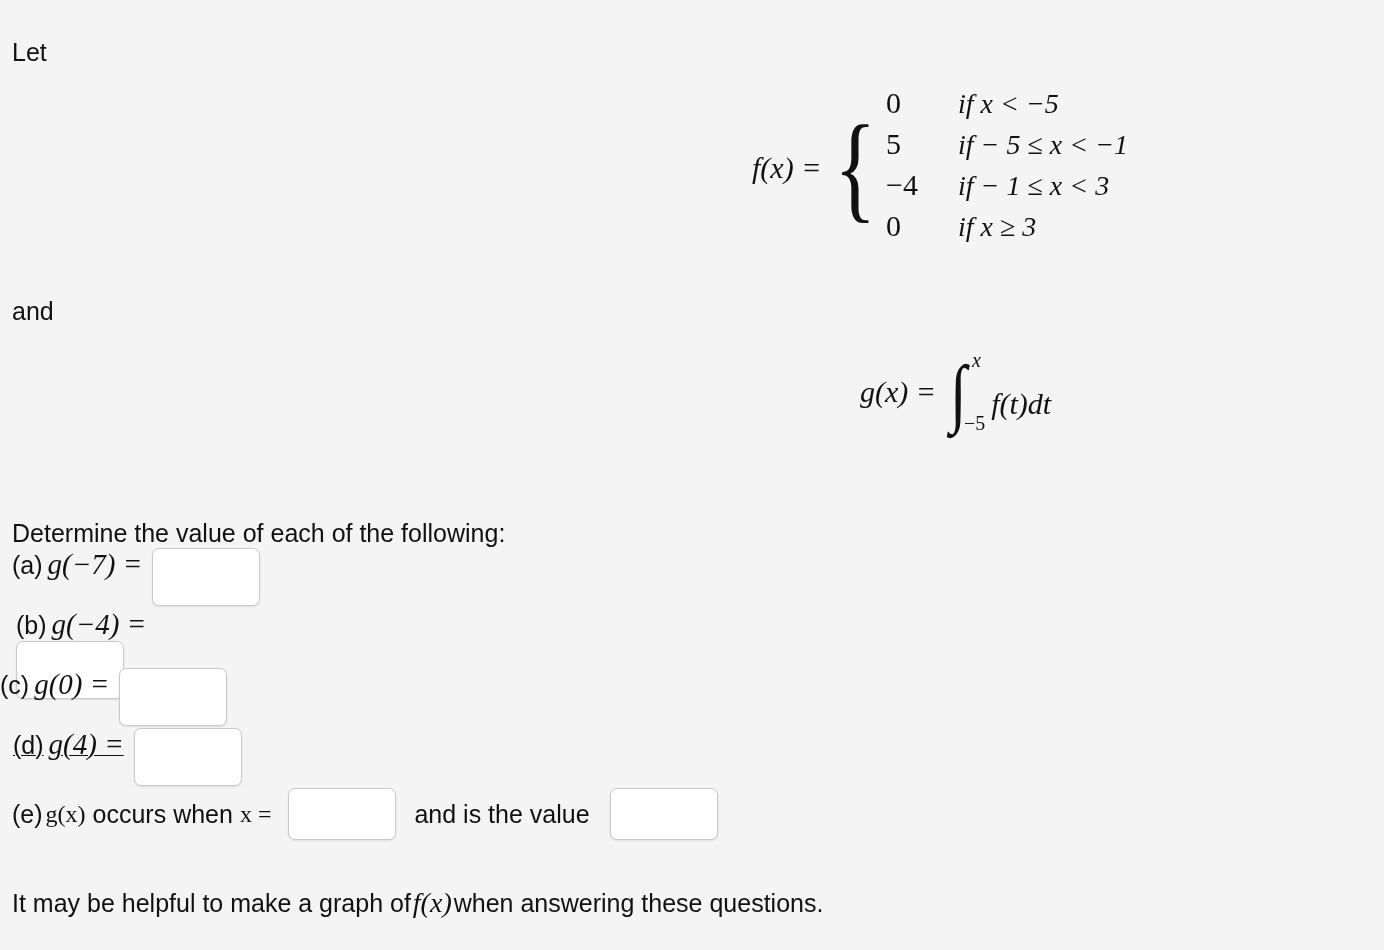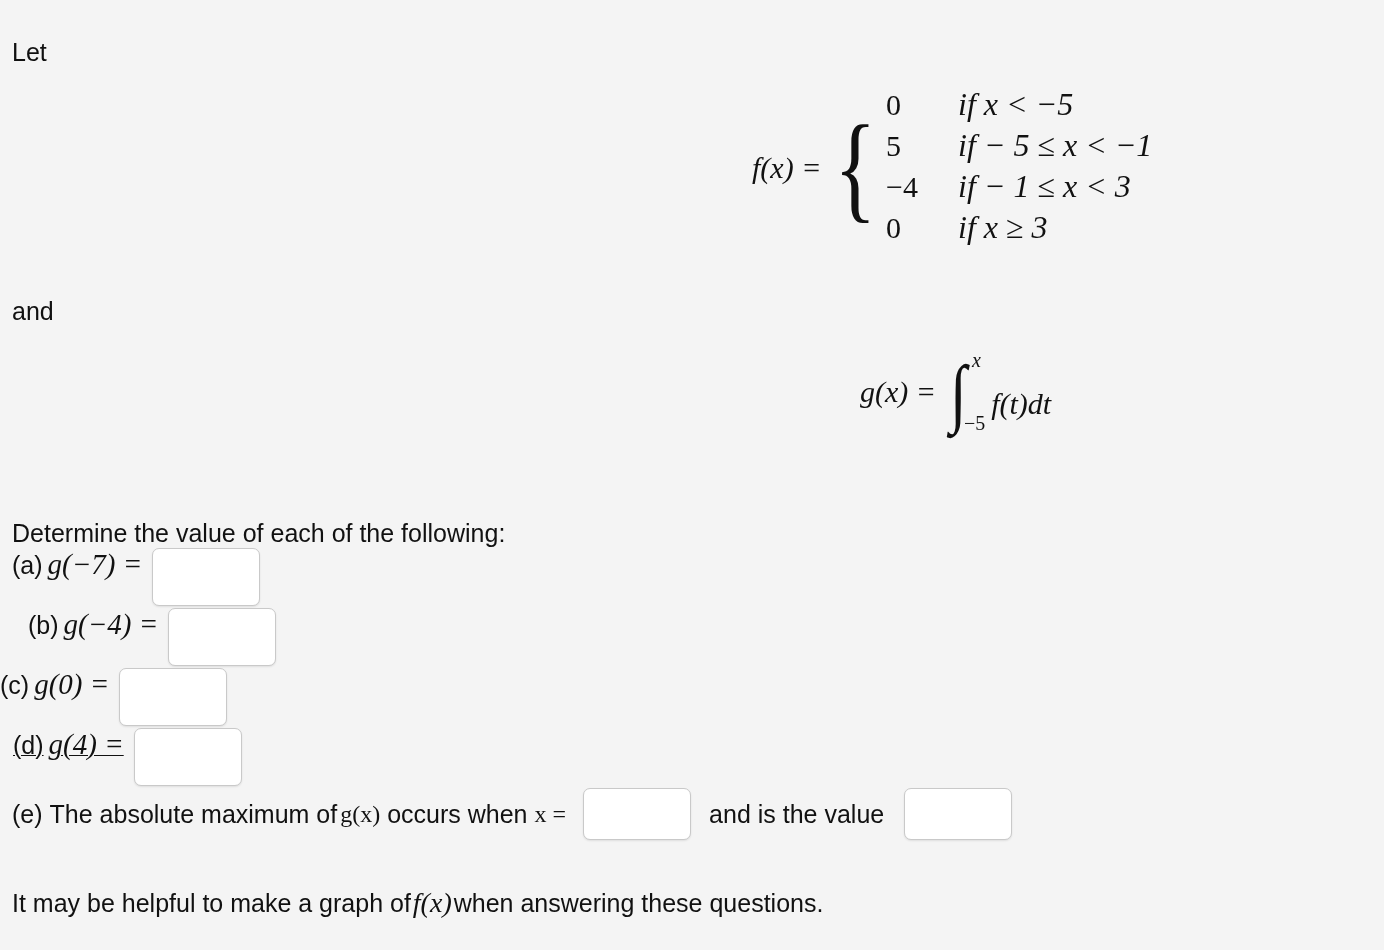--- a/index.html
+++ b/index.html
@@ -73,21 +73,21 @@
     align-items: baseline;
     height: 41px;
     white-space: nowrap;
   }
   .pw-val {
     width: 72px;
     font-size: 30px;
     text-align: left;
   }
   .pw-cond {
-    font-size: 32px;
+    font-size: 28px;
   }
 
   
   #and-text {
     position: absolute;
     left: 12px;
     top: 284px;
   }
 
   
@@ -160,21 +160,21 @@
     outline: none;
     font-family: "Liberation Sans", sans-serif;
     font-size: 22px;
     padding: 0 8px;
     color: #111;
   }
   .box-lg { width: 108px; height: 58px; }
   .box-sm { width: 108px; height: 52px; }
 
   #row-a { left: 12px; top: 548px; }
-  #row-b { left: 28px; top: 608px; }
+  #row-b { left: 16px; top: 608px; flex-direction: column; }
   #row-c { left: 0; top: 668px; }
   #row-d { left: 13px; top: 728px; text-decoration: underline; }
 
   
   #row-e {
     position: absolute;
     left: 12px;
     top: 788px;
     display: flex;
     align-items: center;
@@ -273,21 +273,20 @@
 
 <div class="q-row" id="row-d">
   <span class="q-label">
     <span class="tag">(d)</span><span class="expr math mi">g(4) =</span>
   </span>
   <input class="answer-box box-lg" type="text" value="" style="">
 </div>
 
 <div id="row-e">
   <span class="seg">(e)</span>
-  <span class="seg" style="padding-left:7px">The absolute maximum of</span>
   <span class="mathseg">g(x)</span>
   <span class="seg" style="padding-left:4px">occurs when</span>
   <span class="mathseg" style="padding-left:7px">x =</span>
   <input id="e-input-x" class="answer-box box-sm" type="text" value="" style="">
   <span class="seg">and is the value</span>
   <input id="e-input-value" class="answer-box box-sm" type="text" value="" style="">
 </div>
 
 <div id="hint-line" class="prose">
   <span>It may be helpful to make a graph of</span><span class="mathseg">f(x)</span><span>when answering these questions.</span>

